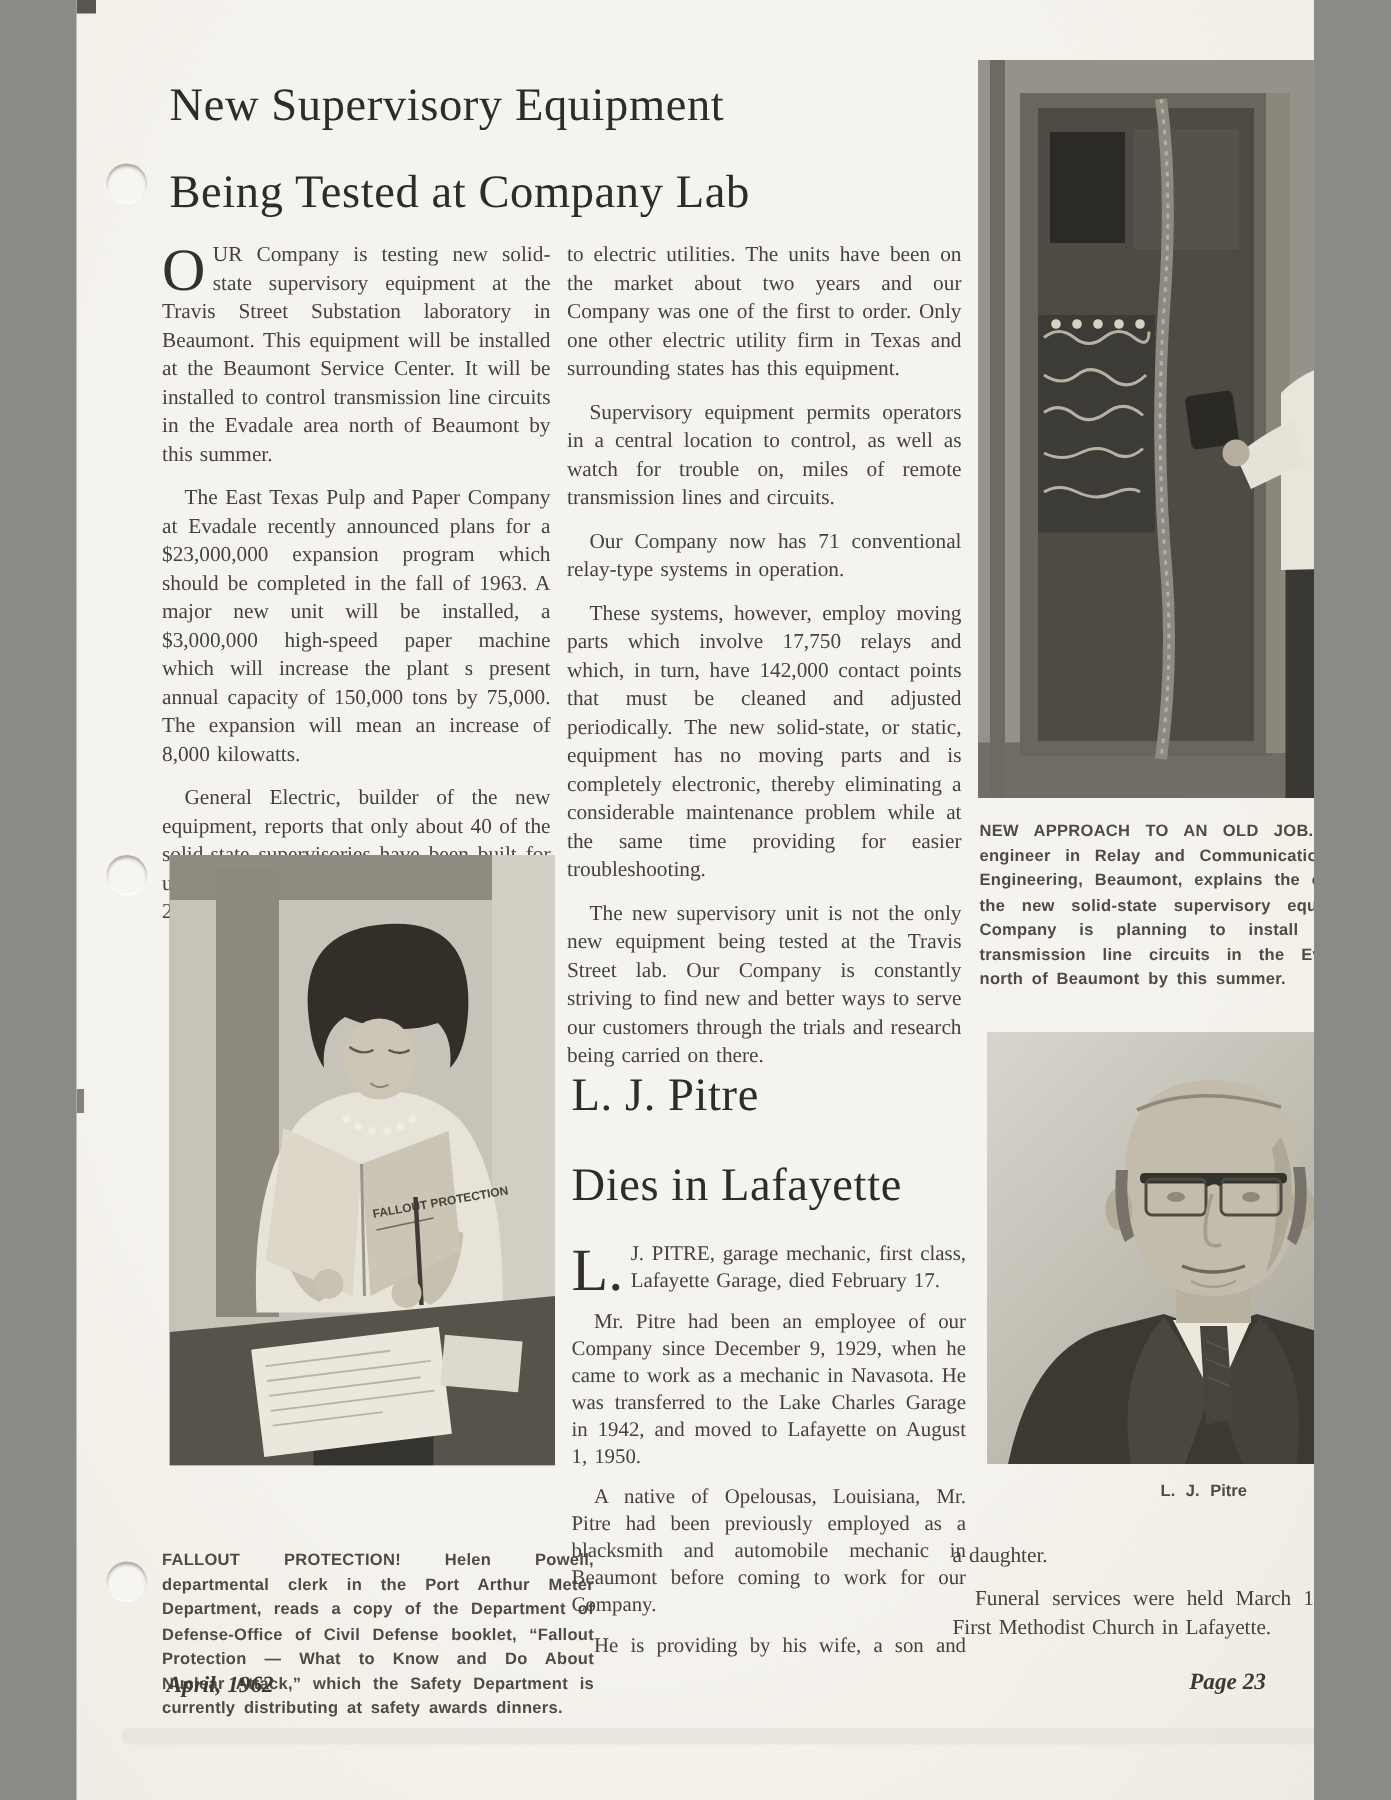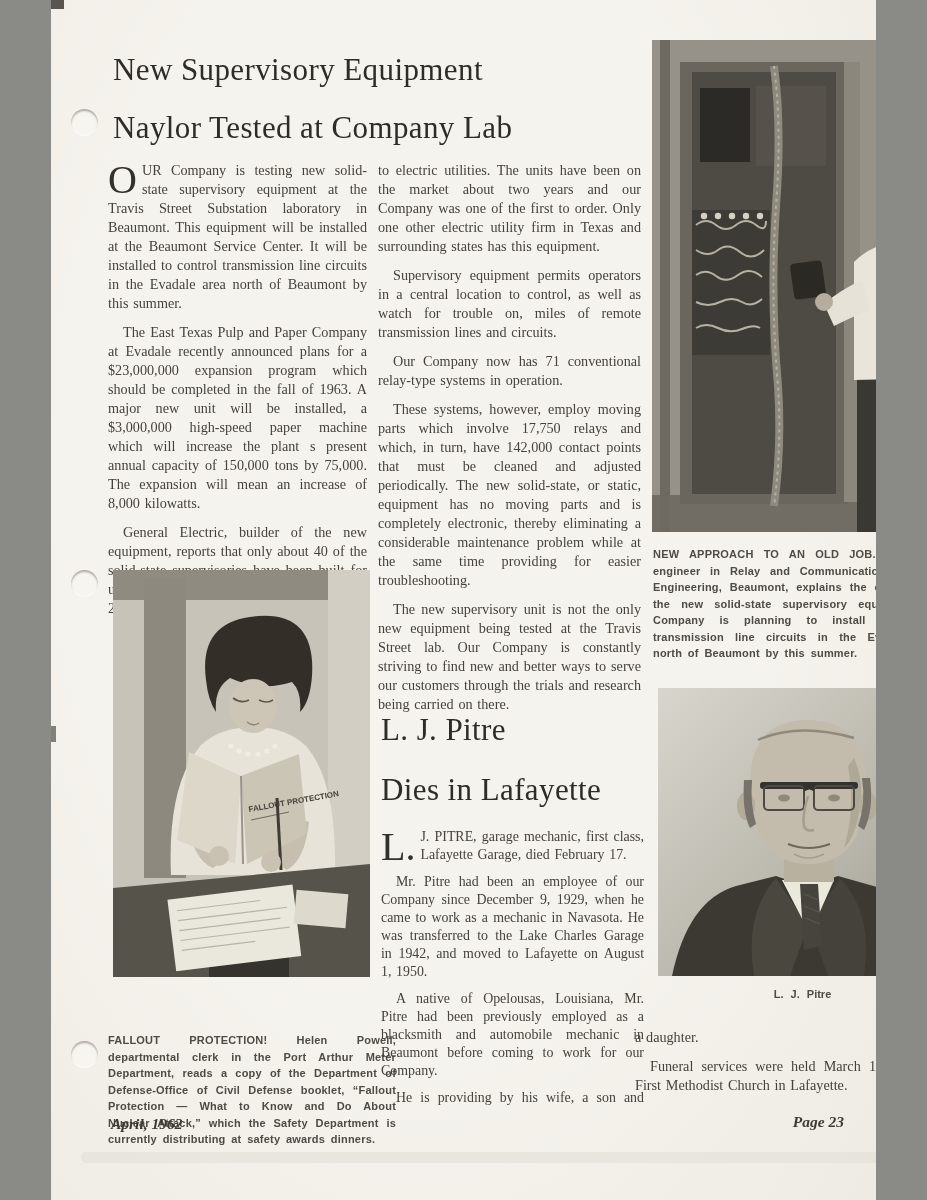--- a/index.html
+++ b/index.html
@@ -66,21 +66,21 @@
 
   <div class="corner-mark"></div>
   <div class="edge-mark"></div>
   <div class="bottom-smudge"></div>
 
   <div class="hole" style="top:109px;"></div>
   <div class="hole" style="top:570px;"></div>
   <div class="hole" style="top:1041px;"></div>
 
   <div class="abs headline" style="left:62px;top:52px;">New Supervisory Equipment</div>
-  <div class="abs headline" style="left:62px;top:110px;">Naylor Tested at Company Lab</div>
+  <div class="abs headline" style="left:62px;top:110px;">Being Tested at Company Lab</div>
 
   <div class="abs bodytext" style="left:57px;top:161px;width:259px;">
     <p class="first"><span class="dropcap">O</span><span>UR Company is testing new solid-state supervisory equipment at the Travis Street Substation laboratory in Beaumont. This equipment will be installed at the Beaumont Service Center. It will be installed to control transmission line circuits in the Evadale area north of Beaumont by this summer.</span></p>
     <p>The East Texas Pulp and Paper Company at Evadale recently announced plans for a $23,000,000 expansion program which should be completed in the fall of 1963. A major new unit will be installed, a $3,000,000 high-speed paper machine which will increase the plant s present annual capacity of 150,000 tons by 75,000. The expansion will mean an increase of 8,000 kilowatts.</p>
     <p class="cont">General Electric, builder of the new equipment, reports that only about 40 of the solid-state supervisories have been built for use in the United States, and of these only 28 have been sold</p>
   </div>
 
   <div class="abs bodytext" style="left:327px;top:161px;width:263px;">
     <p class="first">to electric utilities. The units have been on the market about two years and our Company was one of the first to order. Only one other electric utility firm in Texas and surrounding states has this equipment.</p>
     <p>Supervisory equipment permits operators in a central location to control, as well as watch for trouble on, miles of remote transmission lines and circuits.</p>

